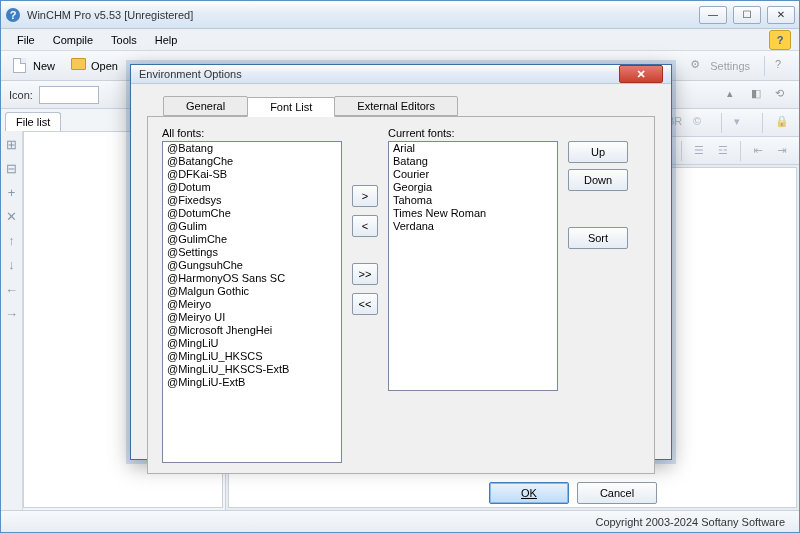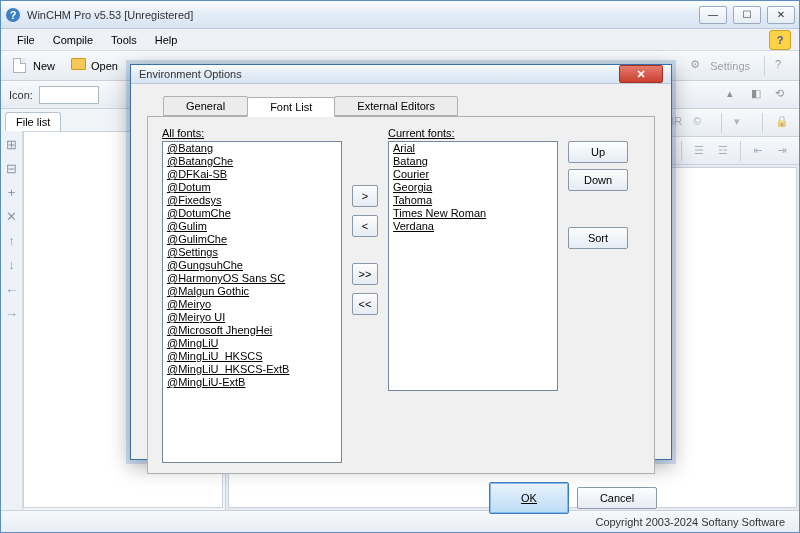--- a/index.html
+++ b/index.html
@@ -41,32 +41,32 @@
 
 .dialog{position:absolute;left:130px;top:64px;width:542px;height:396px;background:#f0f0f0;border:1px solid #3b6ea5;box-shadow:0 0 0 4px rgba(80,130,190,0.25),0 6px 20px rgba(0,0,0,0.35);display:flex;flex-direction:column;}
 .dlg-titlebar{height:28px;background:linear-gradient(#fdfefe,#e4edf7 45%,#d7e4f2);display:flex;align-items:center;padding:0 8px;border-bottom:1px solid #bcc9d8;}
 .dlg-titlebar .title{flex:1;color:#333;}
 .dlg-close{width:44px;height:18px;background:linear-gradient(#e67a6f,#c8402f);border:1px solid #a52f22;border-radius:2px;color:#fff;display:flex;align-items:center;justify-content:center;font-weight:bold;font-size:11px;}
 .dlg-body{flex:1;padding:10px 16px 8px 16px;display:flex;flex-direction:column;}
 .dlg-tabs{height:22px;display:flex;align-items:flex-end;padding-left:16px;text-align:center;}
 .dlg-tabs .dtab{padding:3px 22px;border:1px solid #b0b0b0;background:#ececec;border-radius:2px 2px 0 0;margin-right:-1px;position:relative;}
 .dlg-tabs .dtab.active{background:#fff;border-bottom:1px solid #fff;top:1px;z-index:2;}
 .dlg-pane{flex:1;border:1px solid #b0b0b0;background:#f0f0f0;padding:10px 14px;display:flex;gap:10px;position:relative;}
-.col{display:flex;flex-direction:column;text-decoration:underline;}
+.col{display:flex;flex-direction:column;}
 .col .lbl{margin-bottom:2px;}
 .listbox{border:1px solid #7a8a9e;background:#fff;overflow:auto;}
 .lb-all{width:180px;height:322px;}
 .lb-cur{width:170px;height:250px;}
 .listbox div{padding:0 4px;line-height:13px;white-space:nowrap;}
 .midbtns{display:flex;flex-direction:column;gap:8px;justify-content:flex-start;padding-top:58px;}
 .sqbtn{width:26px;height:22px;border:1px solid #8a97a8;background:linear-gradient(#fdfdfd,#e5ecf4);border-radius:2px;display:flex;align-items:center;justify-content:center;}
 .rbtns{display:flex;flex-direction:column;gap:6px;padding-top:14px;}
 .rbtn{width:60px;height:22px;border:1px solid #8a97a8;background:linear-gradient(#fdfdfd,#e5ecf4);border-radius:2px;display:flex;align-items:center;justify-content:center;}
 .dlg-footer{height:40px;display:flex;align-items:center;justify-content:flex-end;gap:8px;padding:0 14px;}
-.okbtn{width:80px;height:32px;border:1px solid #3d7fc1;background:linear-gradient(#e9f3fd,#bedcf8);border-radius:2px;display:flex;align-items:center;justify-content:center;box-shadow:0 0 0 1px #87b8e8 inset;text-decoration:underline;}
+.okbtn{width:80px;height:22px;border:1px solid #3d7fc1;background:linear-gradient(#e9f3fd,#bedcf8);border-radius:2px;display:flex;align-items:center;justify-content:center;box-shadow:0 0 0 1px #87b8e8 inset;text-decoration:underline;}
 .cancelbtn{width:80px;height:22px;border:1px solid #8a97a8;background:linear-gradient(#fdfdfd,#e5ecf4);border-radius:2px;display:flex;align-items:center;justify-content:center;}
 .lb-wrap{display:flex;}
 .right-toolbar-icons{margin-left:auto;display:flex;gap:8px;align-items:center;}
 .right-toolbar-icons .ric{width:16px;height:16px;opacity:0.4;}
 .sep{width:1px;height:20px;background:#c9d2dd;margin:0 2px;}
 </style>
 </head>
 <body>
 
 <div class="window">

